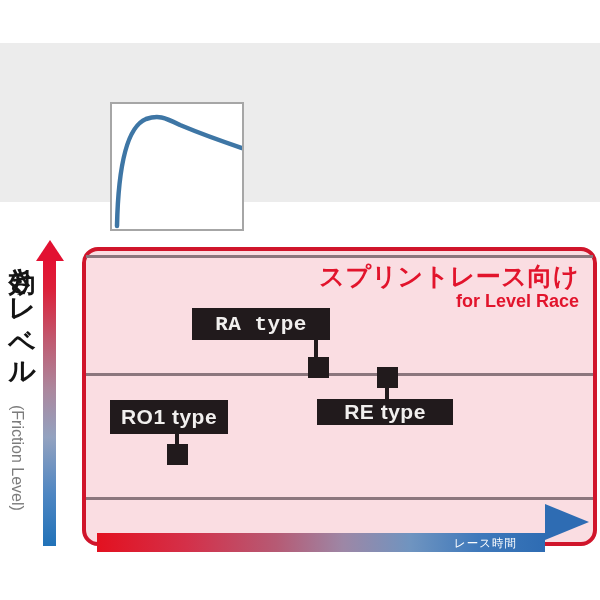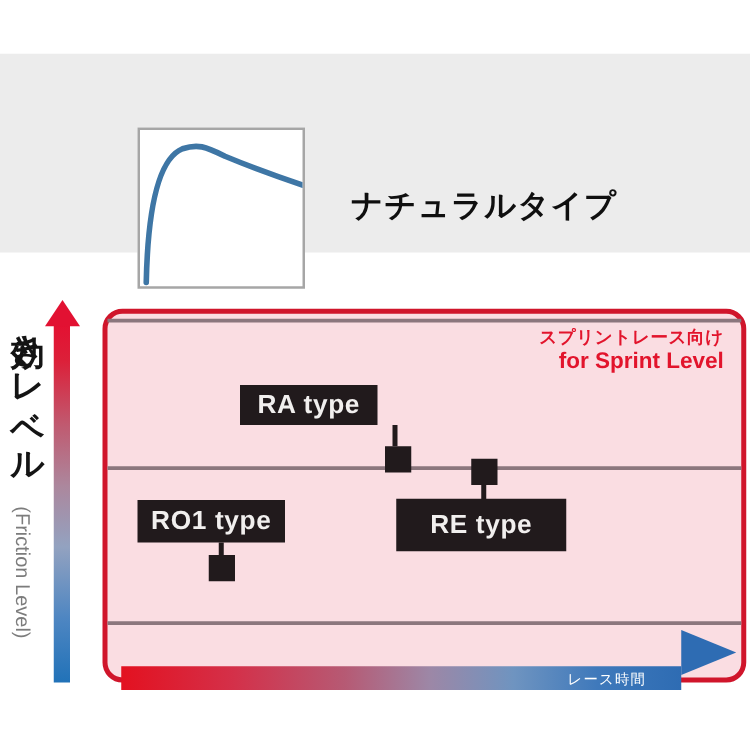--- a/index.html
+++ b/index.html
@@ -47,31 +47,31 @@
   .panel{
     left:82px;top:247px;width:515px;height:299px;box-sizing:border-box;
     background:#fadde2;border:4px solid #d0152b;border-radius:16px;
   }
   .hline{position:absolute;left:0;width:507px;height:3px;background:#8b767d;}
   .hline-top{top:4px;}
   .hline-mid{top:122px;}
   .hline-bottom{top:246px;}
 
   .panel-title{position:absolute;right:14px;top:10px;text-align:right;color:#e2142c;line-height:1.2;}
-  .title-jp{font-size:14px;font-weight:bold;letter-spacing:0.5px;white-space:nowrap;}
+  .title-jp{font-size:25px;font-weight:bold;letter-spacing:0.5px;white-space:nowrap;}
   .title-en{font-size:18px;font-weight:bold;white-space:nowrap;}
 
   .plabel{
     position:absolute;background:#211a1c;color:#f1efee;
     font-size:21px;font-weight:bold;letter-spacing:0.5px;
     display:flex;align-items:center;justify-content:center;white-space:nowrap;
   }
-  .plabel.ra{left:106px;top:57px;width:110px;height:32px;}
+  .plabel.ra{left:106px;top:57px;width:138px;height:32px;font-family:Liberation Mono, monospace;}
   .plabel.ro1{left:24px;top:149px;width:118px;height:34px;}
-  .plabel.re{left:231px;top:148px;width:136px;height:42px;}
+  .plabel.re{left:231px;top:148px;width:136px;height:26px;}
 
   .marker{position:absolute;width:21px;height:21px;background:#211a1c;}
   .marker.ra{left:222px;top:106px;}
   .marker.re{left:291px;top:116px;}
   .marker.ro1{left:81px;top:193px;}
 
   .connector{position:absolute;width:4px;background:#211a1c;}
   .connector.ra{left:228px;top:89px;height:17px;}
   .connector.re{left:299px;top:137px;height:12px;}
   .connector.ro1{left:89px;top:183px;height:11px;}
@@ -95,36 +95,35 @@
 </style>
 </head>
 <body>
 
 <div class="abs top-band">
   <div class="abs curve-box">
     <svg viewBox="0 0 130 125" aria-hidden="true">
       <path d="M 5 122 C 6 75, 12 24, 34 15 C 46 11, 52 13, 68 21 C 92 31, 112 38, 130 44" fill="none" stroke="#3e76a5" stroke-width="4.5" stroke-linecap="round"></path>
     </svg>
   </div>
-  <div class="abs natural-label">ナチュラルタイプ</div>
 </div>
 
 <div class="abs yaxis-jp">効きレベル</div>
 <div class="abs yaxis-en">(Friction Level)</div>
 <div class="abs varrow-body"></div>
 <div class="abs varrow-head"></div>
 
 <div class="abs panel">
   <div class="hline hline-top"></div>
   <div class="hline hline-mid"></div>
   <div class="hline hline-bottom"></div>
 
   <div class="panel-title">
     <div class="title-jp">スプリントレース向け</div>
-    <div class="title-en">for Sprint Level</div>
+    <div class="title-en">for Level Race</div>
   </div>
 
   <div class="plabel ra">RA type</div>
   <div class="connector ra"></div>
   <div class="marker ra"></div>
 
   <div class="plabel ro1">RO1 type</div>
   <div class="connector ro1"></div>
   <div class="marker ro1"></div>
 

